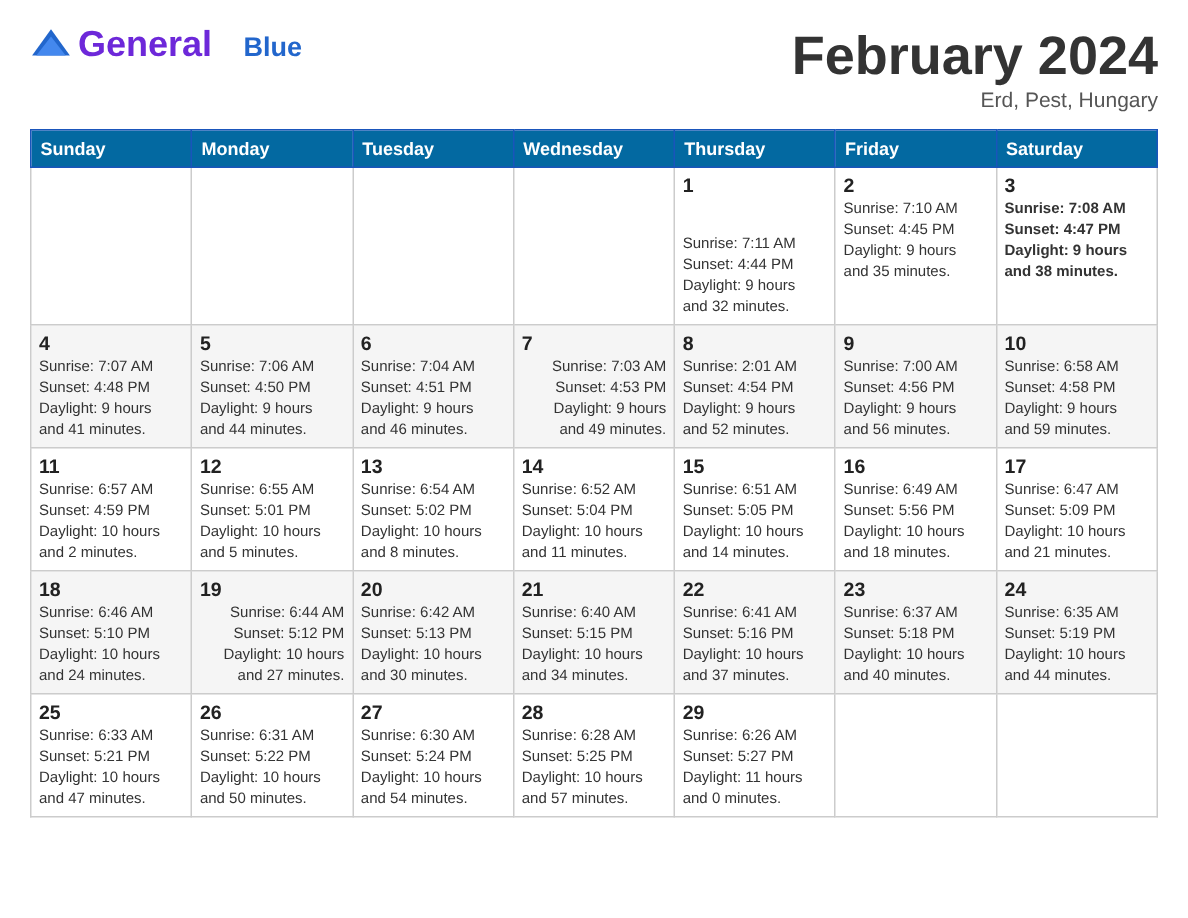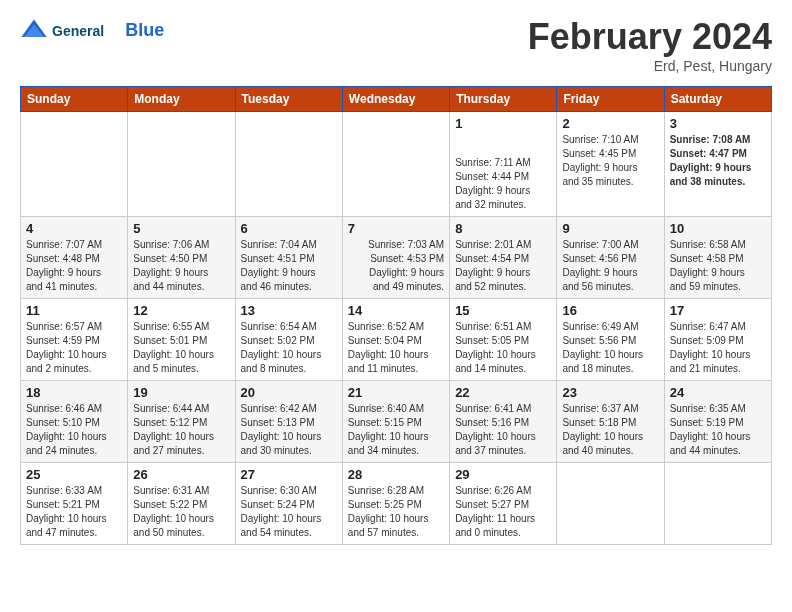--- a/index.html
+++ b/index.html
@@ -15,23 +15,23 @@
       justify-content: space-between;
       align-items: flex-start;
       margin-bottom: 12px;
     }
     .logo {
       display: flex;
       align-items: center;
       gap: 4px;
     }
     .logo-text-general {
-      font-size: 14px;
-      font-weight: bold;
-      color: #0c4a6e;
+      font-size: 24px;
+      font-weight: bold;
+      color: #6d28d9;
     }
     .logo-text-blue {
       font-size: 18px;
       font-weight: bold;
       color: #2266cc;
       padding-left: 21px;
     }
     .logo-icon {
       width: 28px;
       height: 28px;
@@ -47,21 +47,21 @@
     .calendar-subtitle {
       font-size: 14px;
       color: #555;
     }
     .calendar-table {
       width: 100%;
       border-collapse: collapse;
       font-size: 11px;
     }
     .calendar-table th {
-      background-color: #c2410c;
+      background-color: #0369a1;
       color: #fff;
       text-align: left;
       padding: 5px 6px;
       font-size: 12px;
       font-weight: bold;
       border: 1px solid #1a55bb;
     }
     .calendar-table td {
       border: 1px solid #ccc;
       vertical-align: top;
@@ -252,21 +252,21 @@
       <tr>
         <td>
           <div class="day-number">18</div>
           <div class="day-info" style="white-space: pre-line;">Sunrise: 6:46 AM
 Sunset: 5:10 PM
 Daylight: 10 hours
 and 24 minutes.</div>
         </td>
         <td>
           <div class="day-number">19</div>
-          <div class="day-info" style="white-space: pre-line;">Sunrise: 6:44 AM
+          <div class="day-info" style="white-space: pre-line; text-align: right;">Sunrise: 6:44 AM
 Sunset: 5:12 PM
 Daylight: 10 hours
 and 27 minutes.</div>
         </td>
         <td>
           <div class="day-number">20</div>
           <div class="day-info" style="white-space: pre-line;">Sunrise: 6:42 AM
 Sunset: 5:13 PM
 Daylight: 10 hours
 and 30 minutes.</div>

